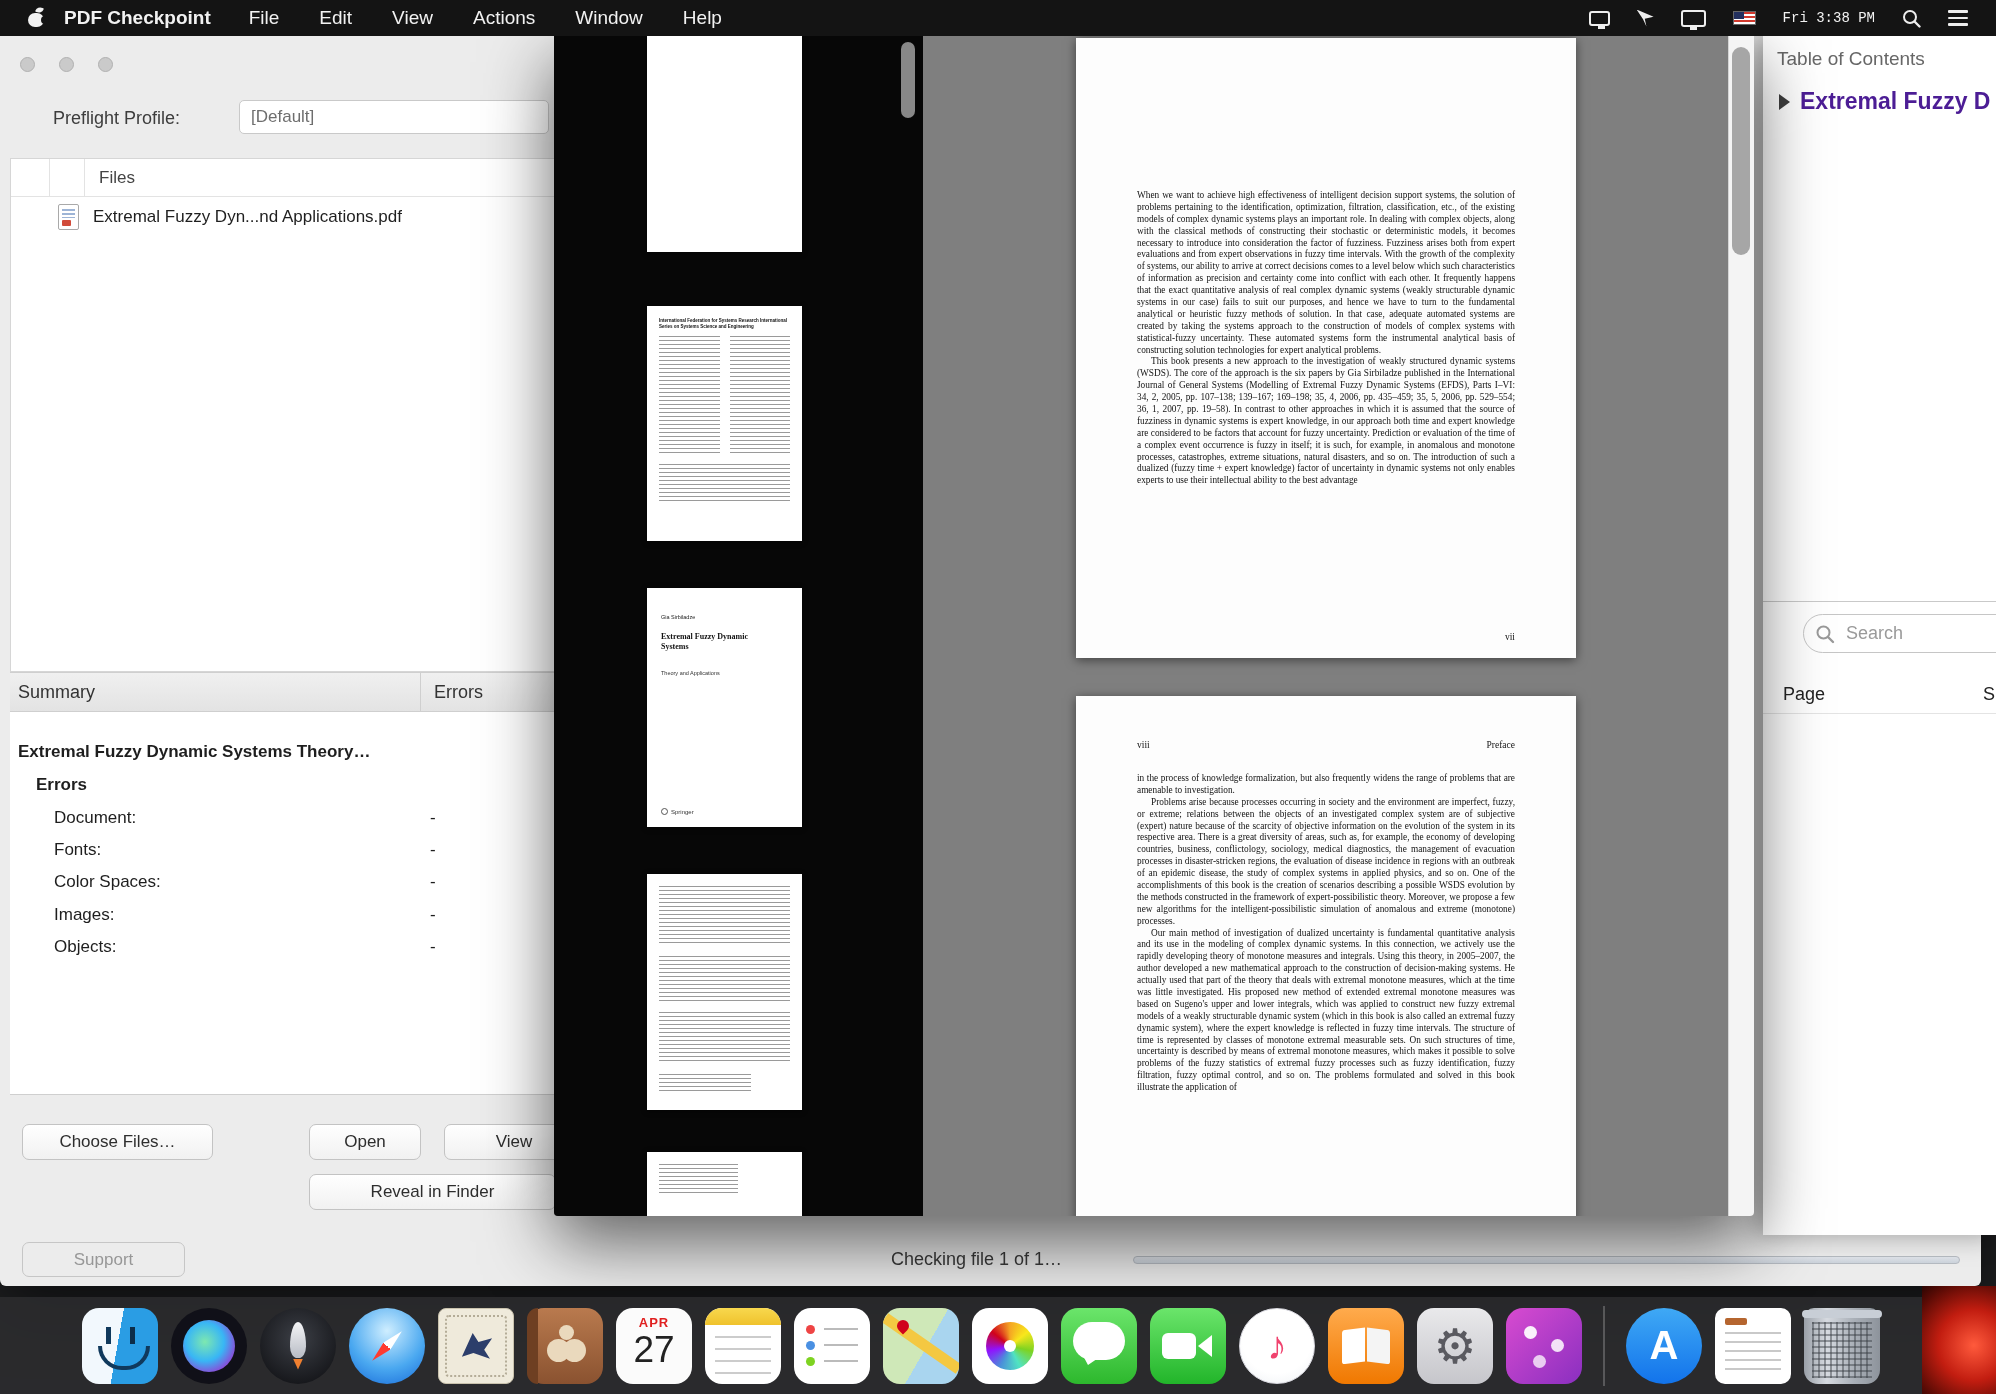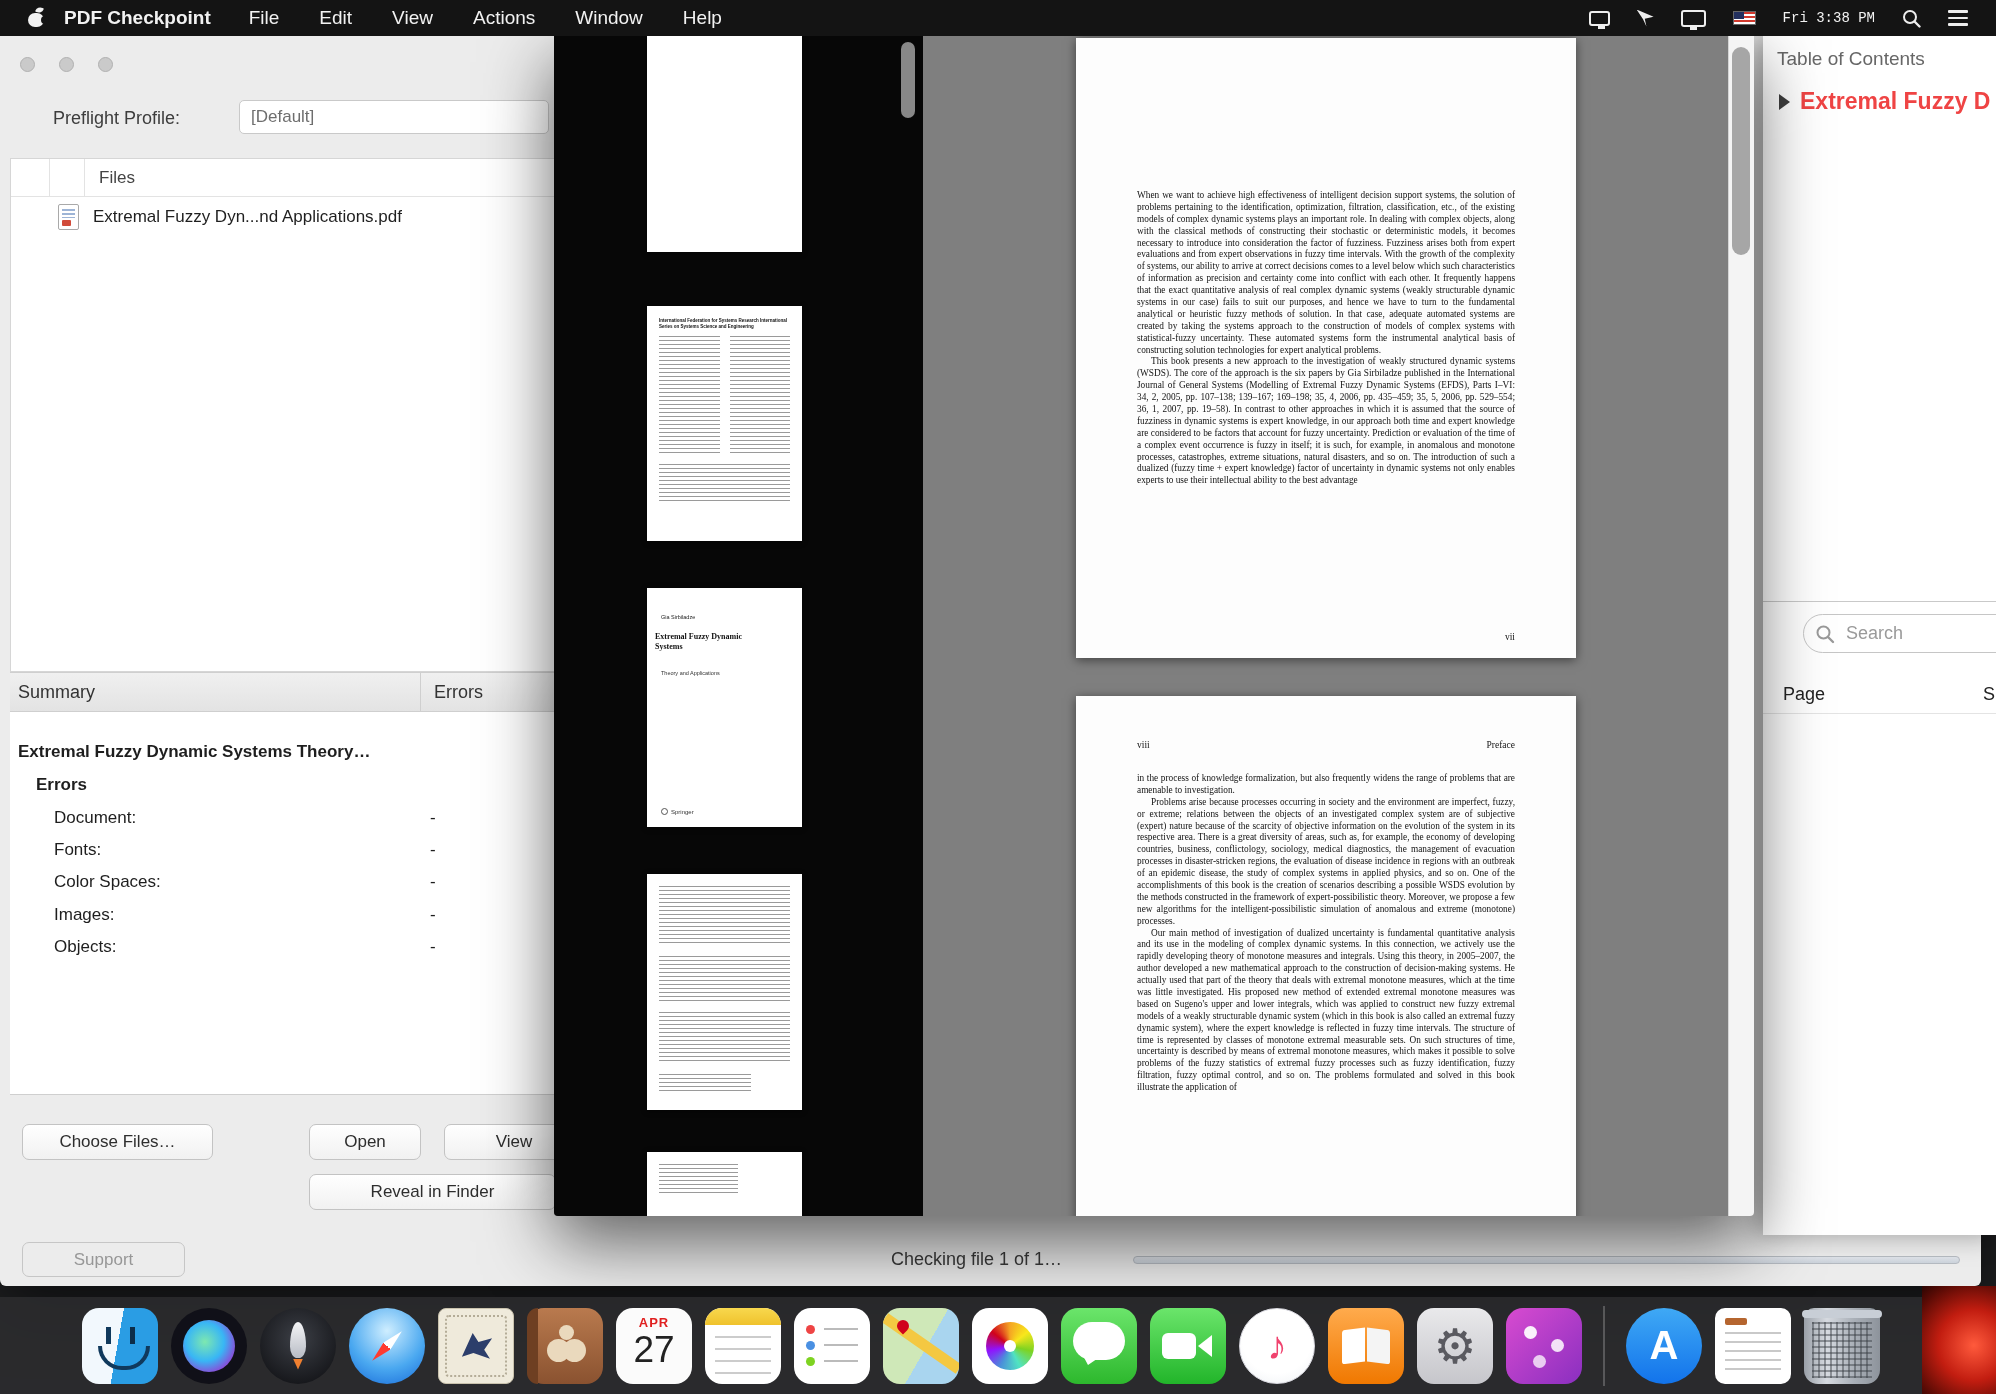--- a/index.html
+++ b/index.html
@@ -69,21 +69,21 @@
   .thumb-2{top:270px;height:235px;}
   .thumb-3{top:552px;height:239px;}
   .thumb-4{top:838px;height:236px;}
   .thumb-5{top:1116px;height:64px;}
   .t-title{font-size:5px;font-weight:700;color:#111;line-height:1.3;}
   .t-pad{padding:12px 12px 0 12px;}
   .tlines{background:repeating-linear-gradient(180deg,#9a9a9a 0 1px,transparent 1px 4px);}
   .t2-cols{display:flex;gap:10px;margin-top:6px;}
   .t2-cols div{flex:1;}
   .t3-author{position:absolute;left:14px;top:26px;font-size:5.5px;color:#222;}
-  .t3-title{position:absolute;left:8px;top:44px;width:110px;font-size:8px;font-weight:700;color:#111;line-height:1.25;font-family:"Liberation Serif",serif;}
+  .t3-title{position:absolute;left:14px;top:44px;width:110px;font-size:8px;font-weight:700;color:#111;line-height:1.25;font-family:"Liberation Serif",serif;}
   .t3-sub{position:absolute;left:14px;top:82px;font-size:5.5px;color:#333;}
   .t3-pub{position:absolute;left:14px;bottom:12px;font-size:6px;color:#333;display:flex;align-items:center;gap:3px;}
   .t3-publogo{width:7px;height:7px;border:1px solid #555;border-radius:50%;}
 
   .pv-scrollbar{position:absolute;right:0;top:0;width:26px;height:100%;background:#f4f4f4;border-left:1px solid #d5d5d5;}
   .pv-thumbtrack{position:absolute;right:4px;top:11px;width:18px;height:208px;background:#a6a6a6;border-radius:9px;}
 
   .page{position:absolute;left:522px;width:500px;background:#fdfdfd;box-shadow:0 2px 10px rgba(0,0,0,.5);overflow:hidden;}
   .page1{top:2px;height:620px;}
   .page2{top:660px;height:576px;}
@@ -92,21 +92,21 @@
   .page2 .page-text{top:77px;}
   .page-text p.ind{text-indent:14px;}
   .page-num{position:absolute;right:61px;bottom:16px;font-family:"Liberation Serif",serif;font-size:9.5px;color:#121212;background:#fdfdfd;padding-left:6px;}
   .ph{position:absolute;top:44px;left:61px;right:61px;display:flex;justify-content:space-between;font-family:"Liberation Serif",serif;font-size:9.5px;color:#121212;}
 
   
   .win-toc{position:absolute;left:1763px;top:36px;width:240px;height:1199px;background:#fff;box-shadow:-8px 0 26px rgba(0,0,0,.35);overflow:hidden;z-index:4;}
   .toc-title{position:absolute;left:14px;top:12px;font-size:19px;color:#676767;white-space:nowrap;}
   .toc-item{position:absolute;left:16px;top:52px;display:flex;align-items:center;gap:10px;white-space:nowrap;}
   .toc-tri{width:0;height:0;border-top:8px solid transparent;border-bottom:8px solid transparent;border-left:11px solid #3e3e3e;}
-  .toc-item-label{font-size:23px;font-weight:700;color:#ef4444;}
+  .toc-item-label{font-size:23px;font-weight:700;color:#4c1d95;}
   .toc-sep{position:absolute;left:0;right:0;top:565px;height:1px;background:#c9c9c9;}
   .toc-search{position:absolute;left:40px;top:578px;width:260px;height:39px;border:1px solid #c6c6c6;border-radius:20px;padding-left:42px;font-size:18px;color:#333;outline:none;background:#fff;font-family:"Liberation Sans",sans-serif;}
   .toc-search::placeholder{color:#9a9a9a;}
   .toc-mag{position:absolute;left:52px;top:588px;pointer-events:none;}
   .toc-cols{position:absolute;left:0;right:0;top:638px;height:40px;border-bottom:1px solid #e4e4e4;font-size:18px;color:#222;}
   .toc-col-page{position:absolute;left:20px;line-height:40px;}
   .toc-col-s{position:absolute;left:220px;line-height:40px;}
 
   
   .dock{position:absolute;left:0;bottom:0;width:1922px;height:97px;background:rgba(45,45,48,.82);display:flex;align-items:center;padding-left:82px;gap:13px;z-index:60;}

